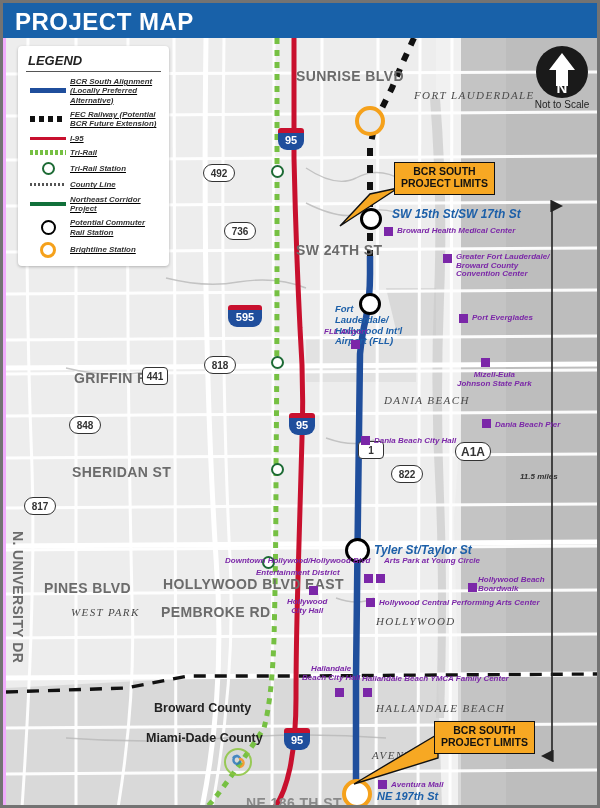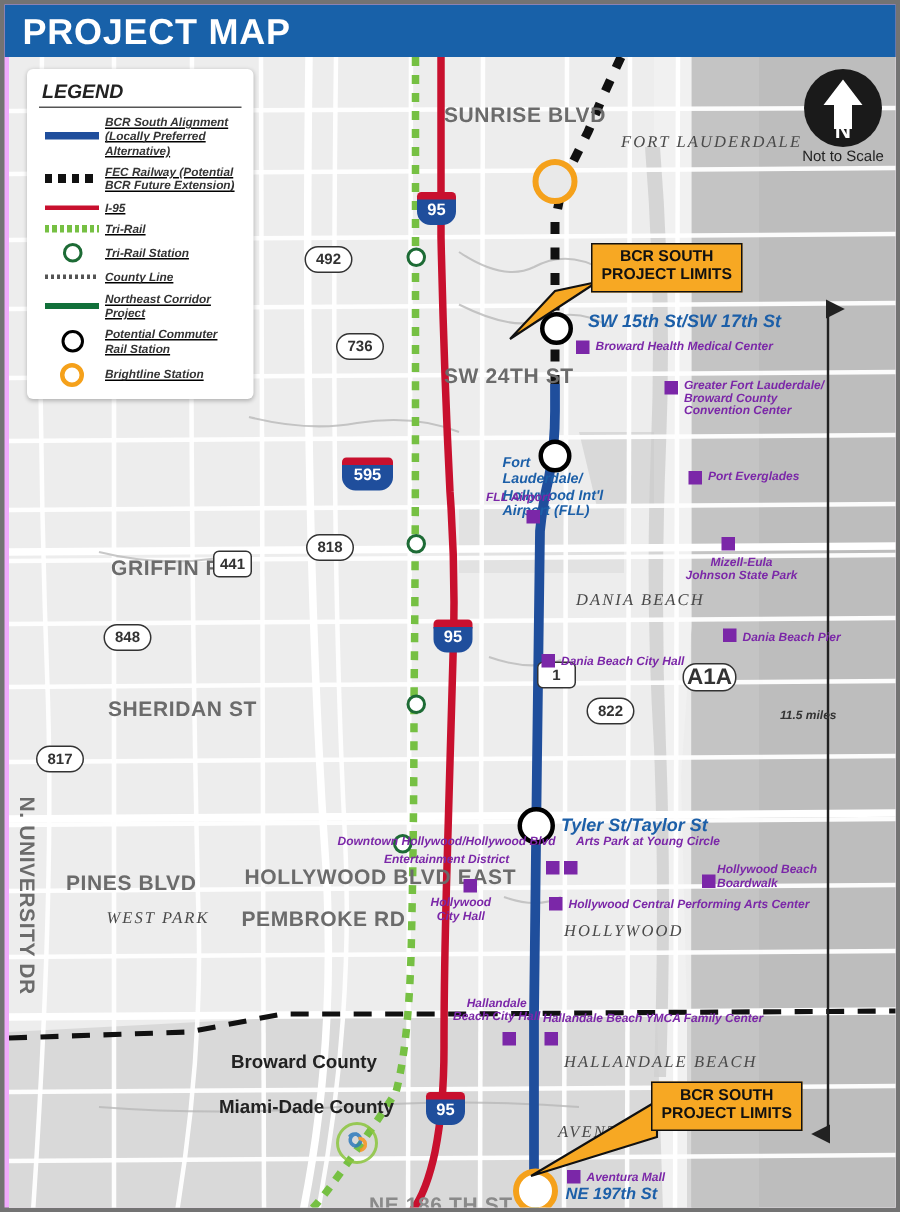--- a/index.html
+++ b/index.html
@@ -38,21 +38,21 @@
 
   
   .sq{position:absolute;width:9px;height:9px;background:#7b27a8;}
 
   
   .shield{position:absolute;display:flex;align-items:center;justify-content:center;
       background:#fff;border:1.6px solid #333;border-radius:9px;
       color:#333;font-weight:bold;font-family:"Liberation Sans",sans-serif;}
   .shield.st{width:30px;height:16px;font-size:10px;}
   .shield.us{width:24px;height:16px;font-size:10px;border-radius:4px;}
-  .shield.wide{width:34px;height:17px;font-size:15px;text-align:right;}
+  .shield.wide{width:34px;height:17px;font-size:12px;text-align:right;}
 
   .i95{position:absolute;width:26px;height:22px;}
   .i95 .top{position:absolute;left:0;top:0;width:26px;height:6px;background:#c8102e;
       border-radius:3px 3px 0 0;}
   .i95 .bot{position:absolute;left:0;top:5px;width:26px;height:17px;background:#1f4e9c;
       border-radius:0 0 9px 9px;display:flex;align-items:flex-start;justify-content:center;
       color:#fff;font-size:11px;font-weight:bold;padding-top:1px;box-sizing:border-box;
       font-family:"Liberation Sans",sans-serif;}
 
   

